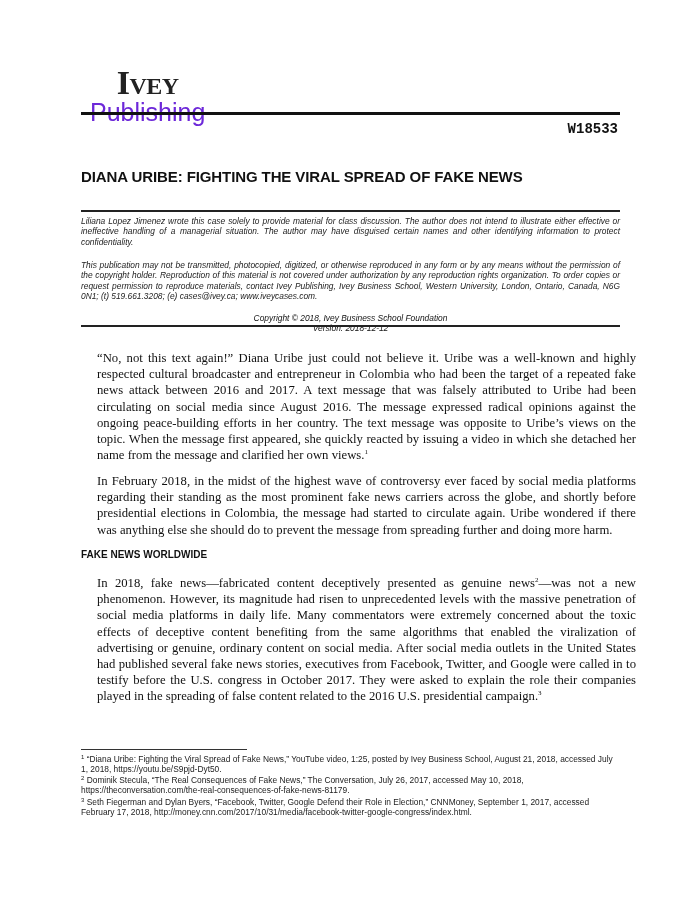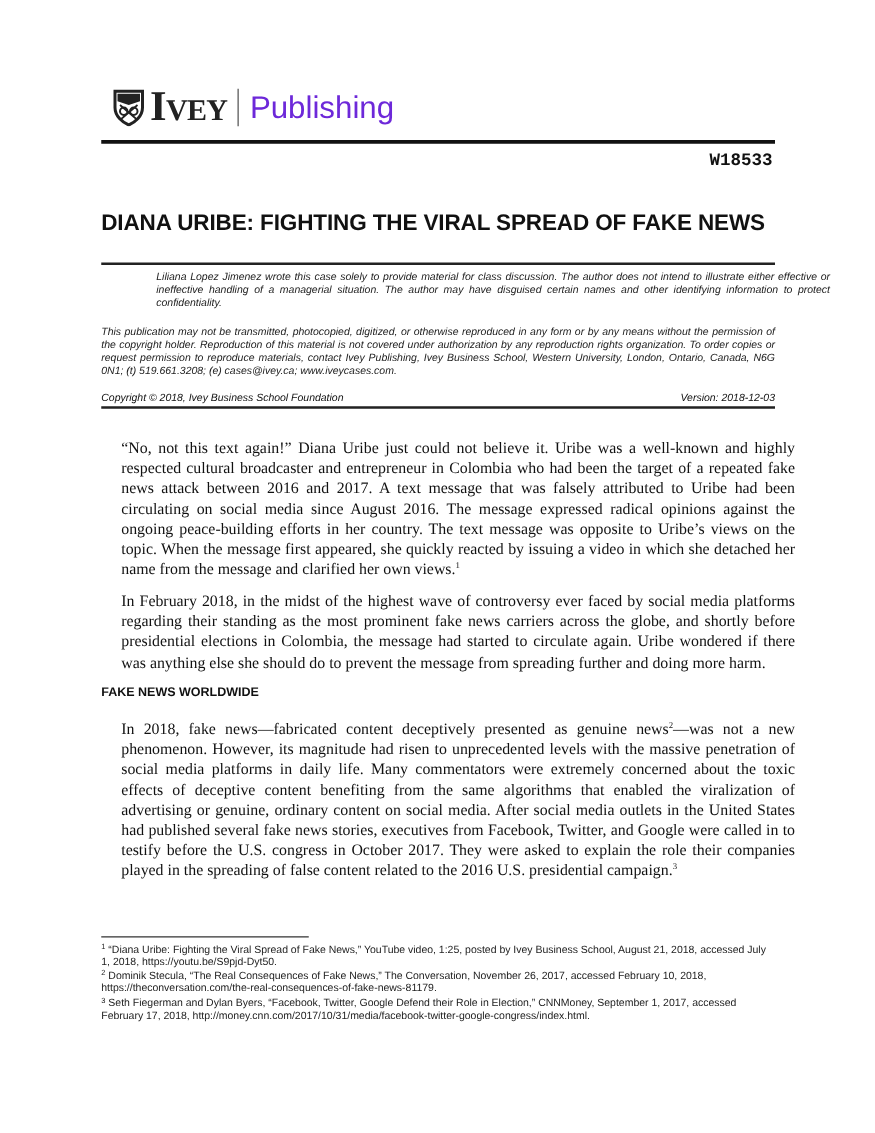--- a/index.html
+++ b/index.html
@@ -1,28 +1,28 @@
 <!DOCTYPE html>
 <html><head>
 <meta charset="utf-8">
 <style>
   html, body { margin: 0; padding: 0; background: #ffffff; }
   body { width: 700px; height: 906px; position: relative; overflow: hidden; color: #111; }
-  .abs { position: absolute; }
+  .abs { position: absolute; flex-direction: column; }
   .logo { left: 90px; top: 66px; height: 40px; display: flex; align-items: center; }
   .shield { width: 26px; height: 30px; margin-right: 4px; }
   .ivey { font-family: "Liberation Serif", serif; font-size: 34px; font-weight: bold; letter-spacing: -0.5px; line-height: 1; color: #222; font-variant: small-caps; }
   .vbar { width: 1px; height: 30px; background: #555; margin: 0 9px 0 8px; }
   .pub { font-family: "Liberation Sans", sans-serif; font-size: 25px; color: #6d28d9; line-height: 1; }
   .rule-thick { left: 81px; width: 539px; height: 3px; background: #111; }
   .rule-med { left: 81px; width: 539px; height: 2px; background: #222; }
   .code { right: 82px; top: 121px; font-family: Liberation Mono, monospace; font-weight: bold; font-size: 14px; }
-  .title { left: 81px; top: 168px; font-family: "Liberation Sans", sans-serif; font-weight: bold; font-size: 18px; letter-spacing: -0.1px; }
+  .title { left: 81px; top: 168px; font-family: "Liberation Sans", sans-serif; font-weight: bold; font-size: 15px; letter-spacing: -0.1px; }
   .disc { left: 81px; width: 539px; font-family: "Liberation Sans", sans-serif; font-style: italic; font-size: 8.4px; line-height: 10.4px; text-align: justify; color: #222; }
-  .copy-row { left: 81px; width: 539px; top: 313px; font-family: "Liberation Sans", sans-serif; font-style: italic; font-size: 8.4px; display: flex; justify-content: space-between; }
+  .copy-row { left: 81px; width: 539px; top: 313px; font-family: "Liberation Sans", sans-serif; font-style: italic; font-size: 8.4px; display: flex; justify-content: space-between; text-align: center; }
   .body-p { left: 97px; width: 539px; font-family: "Liberation Serif", serif; font-size: 12.7px; line-height: 16.2px; text-align: justify; text-align-last: left; }
   .h2 { left: 81px; top: 549px; font-family: "Liberation Sans", sans-serif; font-weight: bold; font-size: 10px; }
   sup { font-size: 7px; line-height: 0; vertical-align: 5px; }
   .fn-rule { left: 81px; top: 749px; width: 166px; height: 1px; background: #333; }
   .fn { left: 81px; width: 539px; font-family: "Liberation Sans", sans-serif; font-size: 8.4px; line-height: 10.3px; color: #222; }
   .fn sup { font-size: 6px; vertical-align: 3px; }
 </style>
 </head>
 <body>
 
@@ -38,25 +38,25 @@
   <span class="vbar"></span>
   <span class="pub">Publishing</span>
 </div>
 
 <div class="abs rule-thick" style="top:112px;"></div>
 <div class="abs code">W18533</div>
 
 <div class="abs title">DIANA URIBE: FIGHTING THE VIRAL SPREAD OF FAKE NEWS</div>
 
 <div class="abs rule-med" style="top:210px;"></div>
-<div class="abs disc" style="top:216px;margin-left:44px;">Liliana Lopez Jimenez wrote this case solely to provide material for class discussion. The author does not intend to illustrate either effective or ineffective handling of a managerial situation. The author may have disguised certain names and other identifying information to protect confidentiality.</div>
+<div class="abs disc" style="top:216px;">Liliana Lopez Jimenez wrote this case solely to provide material for class discussion. The author does not intend to illustrate either effective or ineffective handling of a managerial situation. The author may have disguised certain names and other identifying information to protect confidentiality.</div>
 <div class="abs disc" style="top:260px;">This publication may not be transmitted, photocopied, digitized, or otherwise reproduced in any form or by any means without the permission of the copyright holder. Reproduction of this material is not covered under authorization by any reproduction rights organization. To order copies or request permission to reproduce materials, contact Ivey Publishing, Ivey Business School, Western University, London, Ontario, Canada, N6G 0N1; (t) 519.661.3208; (e) cases@ivey.ca; www.iveycases.com.</div>
 <div class="abs copy-row">
   <span>Copyright © 2018, Ivey Business School Foundation</span>
-  <span>Version: 2018-12-03</span>
+  <span>Version: 2018-12-12</span>
 </div>
 <div class="abs rule-med" style="top:325px;"></div>
 
 <div class="abs body-p" style="top:350px;">
   <span>“No, not this text again!” Diana Uribe just could not believe it. Uribe was a well-known and highly respected cultural broadcaster and entrepreneur in Colombia who had been the target of a repeated fake news attack between 2016 and 2017. A text message that was falsely attributed to Uribe had been circulating on social media since August 2016. The message expressed radical opinions against the ongoing peace-building efforts in her country. The text message was opposite to Uribe’s views on the topic. When the message first appeared, she quickly reacted by issuing a video in which she detached her name from the message and clarified her own views.</span><sup>1</sup>
 </div>
 
 <div class="abs body-p" style="top:473px;">
   <span>In February 2018, in the midst of the highest wave of controversy ever faced by social media platforms regarding their standing as the most prominent fake news carriers across the globe, and shortly before presidential elections in Colombia, the message had started to circulate again. Uribe wondered if there was anything else she should do to prevent the message from spreading further and doing more harm.</span>
 </div>
@@ -66,17 +66,17 @@
 <div class="abs body-p" style="top:575px;">
   <span>In 2018, fake news—fabricated content deceptively presented as genuine news</span><sup>2</sup><span>—was not a new phenomenon. However, its magnitude had risen to unprecedented levels with the massive penetration of social media platforms in daily life. Many commentators were extremely concerned about the toxic effects of deceptive content benefiting from the same algorithms that enabled the viralization of advertising or genuine, ordinary content on social media. After social media outlets in the United States had published several fake news stories, executives from Facebook, Twitter, and Google were called in to testify before the U.S. congress in October 2017. They were asked to explain the role their companies played in the spreading of false content related to the 2016 U.S. presidential campaign.</span><sup>3</sup>
 </div>
 
 <div class="abs fn-rule"></div>
 
 <div class="abs fn" style="top:754px;">
   <sup>1</sup> <span>“Diana Uribe: Fighting the Viral Spread of Fake News,” YouTube video, 1:25, posted by Ivey Business School, August 21, 2018, accessed July 1, 2018, https://youtu.be/S9pjd-Dyt50.</span>
 </div>
 <div class="abs fn" style="top:775px;">
-  <sup>2</sup> <span>Dominik Stecula, “The Real Consequences of Fake News,” The Conversation, November 26, 2017, accessed February 10, 2018, https://theconversation.com/the-real-consequences-of-fake-news-81179.</span>
+  <sup>2</sup> <span>Dominik Stecula, “The Real Consequences of Fake News,” The Conversation, July 26, 2017, accessed May 10, 2018, https://theconversation.com/the-real-consequences-of-fake-news-81179.</span>
 </div>
 <div class="abs fn" style="top:797px;">
   <sup>3</sup> <span>Seth Fiegerman and Dylan Byers, “Facebook, Twitter, Google Defend their Role in Election,” CNNMoney, September 1, 2017, accessed February 17, 2018, http://money.cnn.com/2017/10/31/media/facebook-twitter-google-congress/index.html.</span>
 </div>
 
 </body></html>

